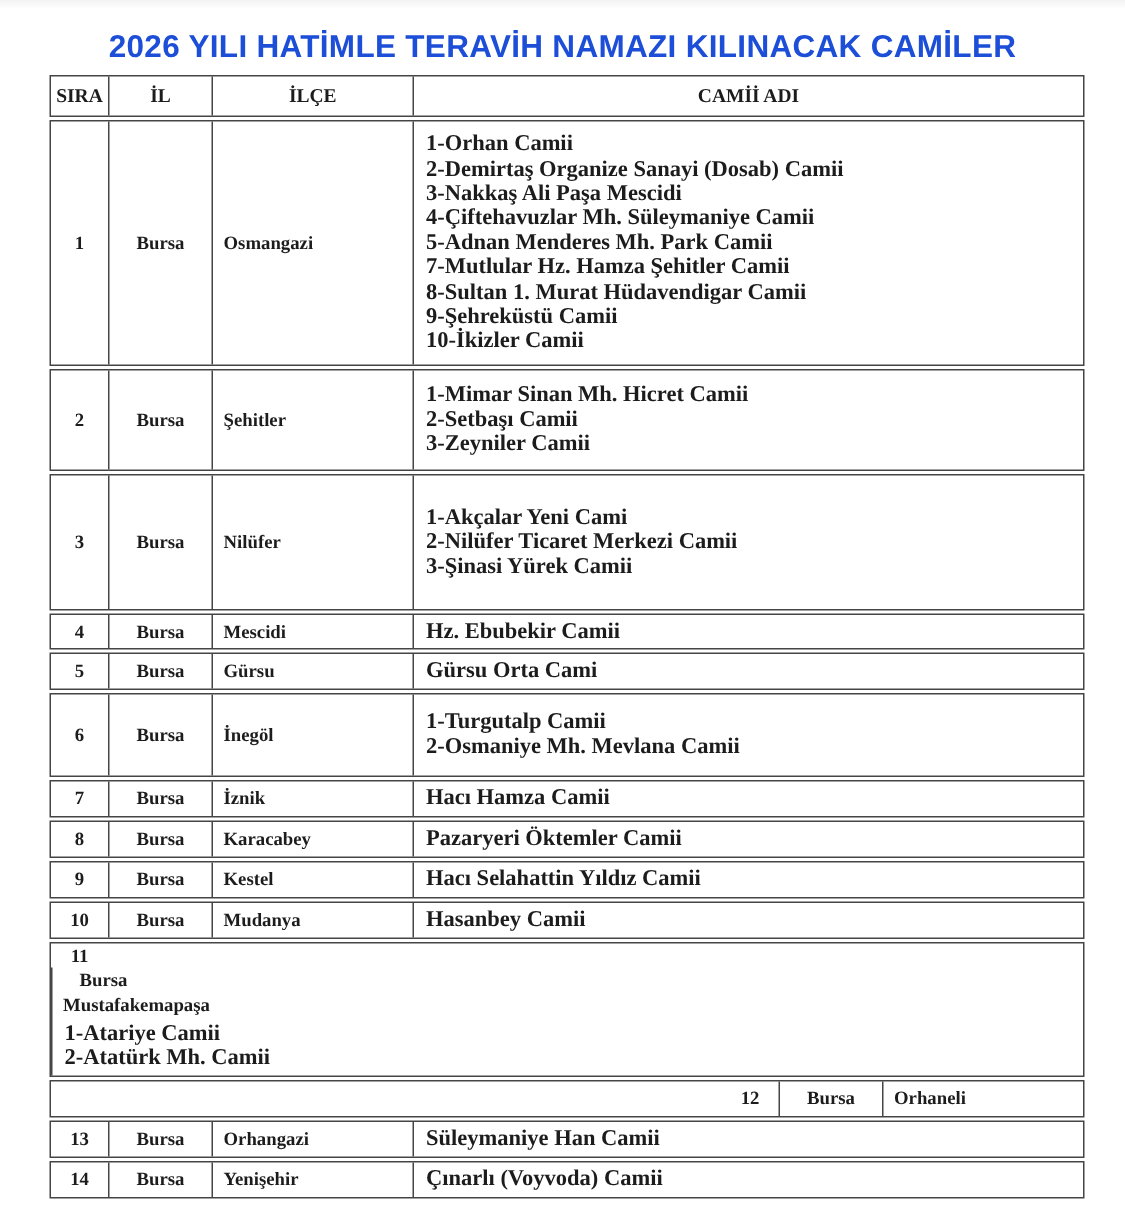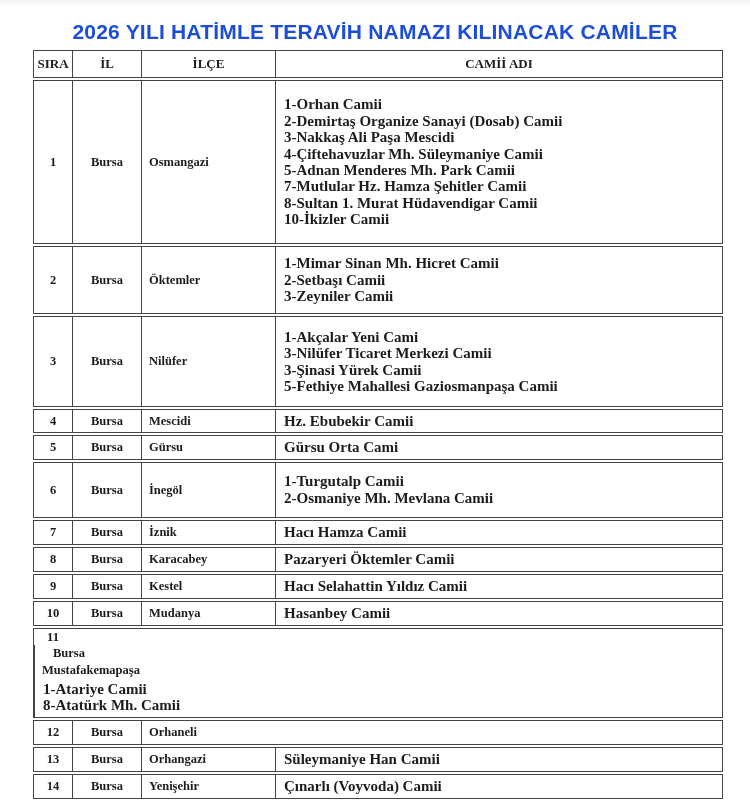--- a/index.html
+++ b/index.html
@@ -112,44 +112,44 @@
     <div class="cell c-il">Bursa</div>
     <div class="cell c-ilce">Osmangazi</div>
     <div class="cell c-camii">
       <div class="mline">1-Orhan Camii</div>
       <div class="mline">2-Demirtaş Organize Sanayi  (Dosab) Camii</div>
       <div class="mline">3-Nakkaş Ali Paşa Mescidi</div>
       <div class="mline">4-Çiftehavuzlar Mh. Süleymaniye Camii</div>
       <div class="mline">5-Adnan Menderes Mh. Park Camii</div>
       <div class="mline">7-Mutlular Hz. Hamza Şehitler Camii</div>
       <div class="mline">8-Sultan 1. Murat Hüdavendigar Camii</div>
+      <div class="mline">9-Şehreküstü Camii</div>
       <div class="mline">10-İkizler Camii</div>
     </div>
   </div>
 
   <div class="trow" style="min-height:68px;">
     <div class="cell c-sira">2</div>
     <div class="cell c-il">Bursa</div>
-    <div class="cell c-ilce">Öktemler</div>
+    <div class="cell c-ilce">Şehitler</div>
     <div class="cell c-camii">
       <div class="mline">1-Mimar Sinan Mh. Hicret Camii</div>
       <div class="mline">2-Setbaşı Camii</div>
       <div class="mline">3-Zeyniler Camii</div>
     </div>
   </div>
 
   <div class="trow" style="min-height:91px;">
     <div class="cell c-sira">3</div>
     <div class="cell c-il">Bursa</div>
     <div class="cell c-ilce">Nilüfer</div>
     <div class="cell c-camii">
       <div class="mline">1-Akçalar Yeni Cami</div>
-      <div class="mline">3-Nilüfer Ticaret Merkezi Camii</div>
+      <div class="mline">2-Nilüfer Ticaret Merkezi Camii</div>
       <div class="mline">3-Şinasi Yürek Camii</div>
-      <div class="mline">5-Fethiye Mahallesi Gaziosmanpaşa Camii</div>
     </div>
   </div>
 
   <div class="trow" style="min-height:24px;">
     <div class="cell c-sira">4</div>
     <div class="cell c-il">Bursa</div>
     <div class="cell c-ilce">Mescidi</div>
     <div class="cell c-camii">
       <div class="mline">Hz. Ebubekir Camii</div>
     </div>
@@ -209,25 +209,25 @@
       <div class="mline">Hasanbey Camii</div>
     </div>
   </div>
 
   <div class="trow" style="min-height:38px;flex-direction:column;">
     <div class="cell c-sira">11</div>
     <div class="cell c-il">Bursa</div>
     <div class="cell c-ilce">Mustafakemapaşa</div>
     <div class="cell c-camii">
       <div class="mline">1-Atariye Camii</div>
-      <div class="mline">8-Atatürk Mh. Camii</div>
-    </div>
-  </div>
-
-  <div class="trow" style="min-height:25px;">
+      <div class="mline">2-Atatürk Mh. Camii</div>
+    </div>
+  </div>
+
+  <div class="trow" style="min-height:25px;justify-content:flex-end;">
     <div class="cell c-sira">12</div>
     <div class="cell c-il">Bursa</div>
     <div class="cell c-ilce">Orhaneli</div>
   </div>
 
   <div class="trow" style="min-height:25px;">
     <div class="cell c-sira">13</div>
     <div class="cell c-il">Bursa</div>
     <div class="cell c-ilce">Orhangazi</div>
     <div class="cell c-camii">

